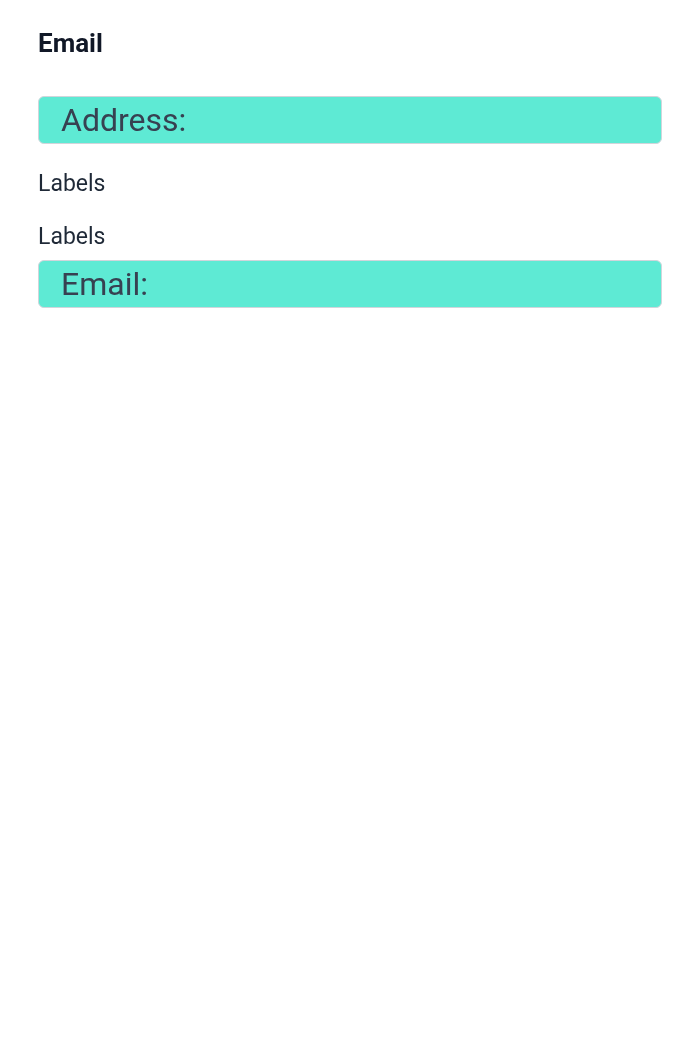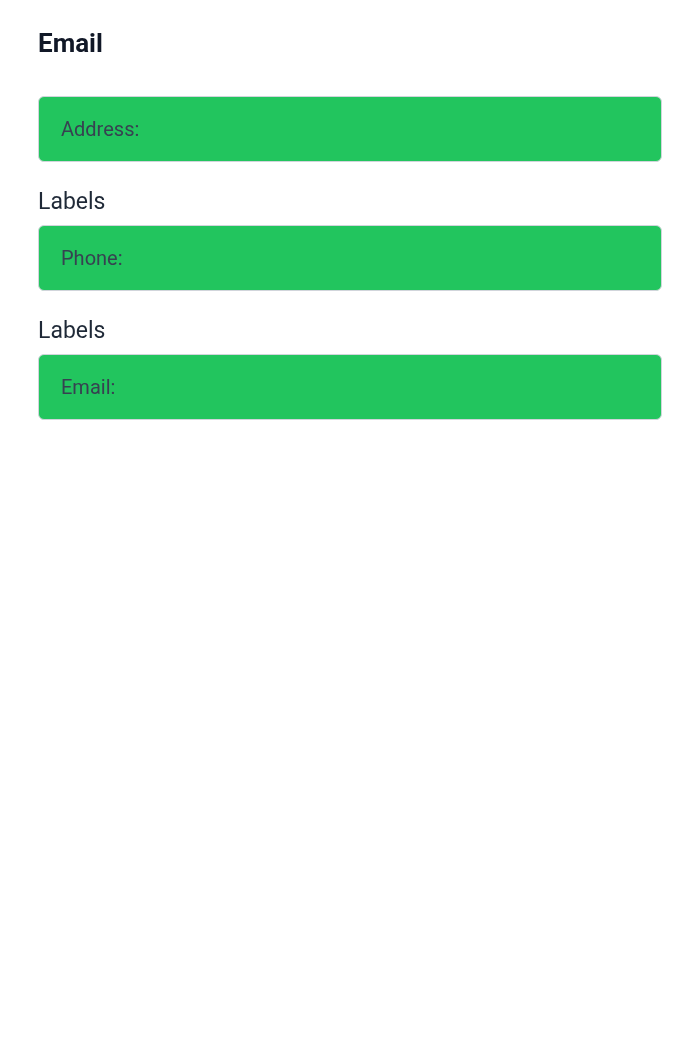--- a/index.html
+++ b/index.html
@@ -25,26 +25,26 @@
     }
     .field-label {
       display: block;
       font-size: 23px;
       font-weight: 400;
       color: #1f2937;
       margin-bottom: 10px;
     }
     .field-input {
       width: 100%;
-      height: 66px;
+      height: 48px;
       padding: 0 22px;
-      font-size: 20px;
+      font-size: 32px;
       font-weight: 400;
       color: #374151;
-      background: #22c55e;
+      background: #5eead4;
       border: 1px solid #d1d5db;
       border-radius: 6px;
       outline: none;
       font-family: inherit;
     }
   </style>
 </head>
 <body>
 
 <div>
@@ -55,21 +55,20 @@
   </div>
 
   <div class="field-group">
   </div>
 
   <div class="field-group">
   </div>
 
   <div class="field-group">
     <label class="field-label">Labels</label>
-    <input type="text" class="field-input" value="Phone:" style="">
   </div>
 
   <div class="field-group">
   </div>
 
   <div class="field-group">
     <label class="field-label">Labels</label>
     <input type="text" class="field-input" value="Email:" style="">
   </div>
 </div>

